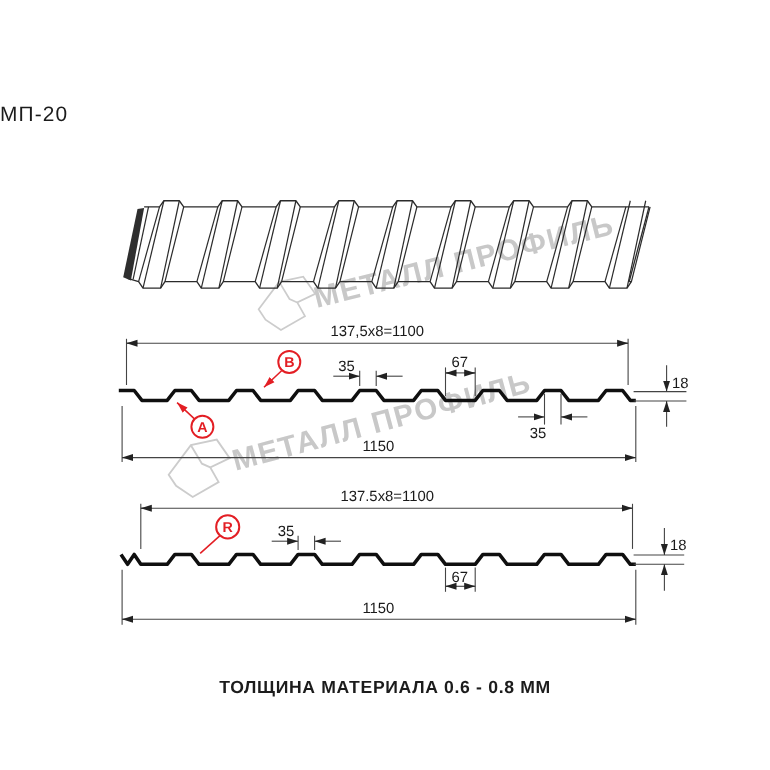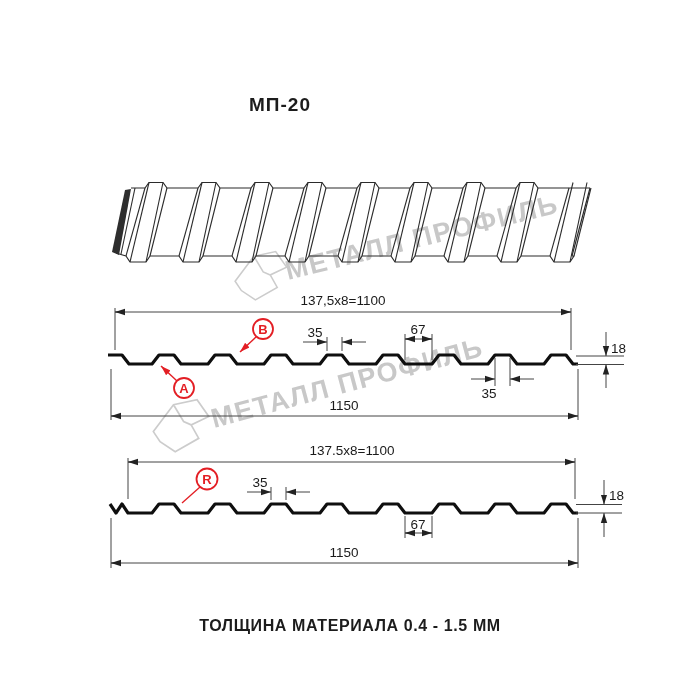--- a/index.html
+++ b/index.html
@@ -5,22 +5,22 @@
   html,body{margin:0;padding:0;background:#f4f4f4;}
   .page{
     position:relative;width:700px;height:700px;background:#ffffff;
     font-family:"Liberation Sans",sans-serif;overflow:hidden;margin:0 auto;
   }
   .title{
     position:absolute;top:48px;left:0;width:700px;text-align:center;
     font-size:43px;font-weight:700;letter-spacing:2px;color:#141414;
   }
   .subtitle{
-    position:absolute;top:94px;left:0;width:560px;text-align:center;
-    font-size:19px;font-weight:700;letter-spacing:1px;color:#1c1c1c;
+    position:absolute;top:94px;left:0;width:560px;text-align:left;
+    font-size:19px;font-weight:400;letter-spacing:1px;color:#1c1c1c;
   }
   .footer-note{
     position:absolute;top:617px;left:0;width:700px;text-align:center;
     font-size:16px;font-weight:700;letter-spacing:0.6px;color:#1c1c1c;
   }
   svg{position:absolute;left:0;top:0;}
   .dim-text{font-family:"Liberation Sans",sans-serif;font-size:13.5px;fill:#1a1a1a;}
   .wm-text{font-family:"Liberation Sans",sans-serif;font-size:27px;font-weight:700;
            letter-spacing:1.5px;fill:#c8c8c8;}
   .red-label{font-family:"Liberation Sans",sans-serif;font-size:13px;font-weight:700;fill:#e31e24;}
@@ -214,14 +214,14 @@
       <text class="dim-text" x="609" y="500">18</text>
 
       <g>
         <line x1="200" y1="487" x2="182" y2="503" stroke="#e31e24" stroke-width="1.4"></line>
         <circle cx="207" cy="479" r="10.5" fill="none" stroke="#e31e24" stroke-width="1.8"></circle>
         <text class="red-label" x="207" y="484" text-anchor="middle">R</text>
       </g>
     </g>
   </svg>
 
-  <div class="footer-note">ТОЛЩИНА МАТЕРИАЛА 0.4 - 1.5 ММ</div>
+  <div class="footer-note">ТОЛЩИНА МАТЕРИАЛА 0.6 - 0.8 ММ</div>
 </div>
 
 </body></html>

